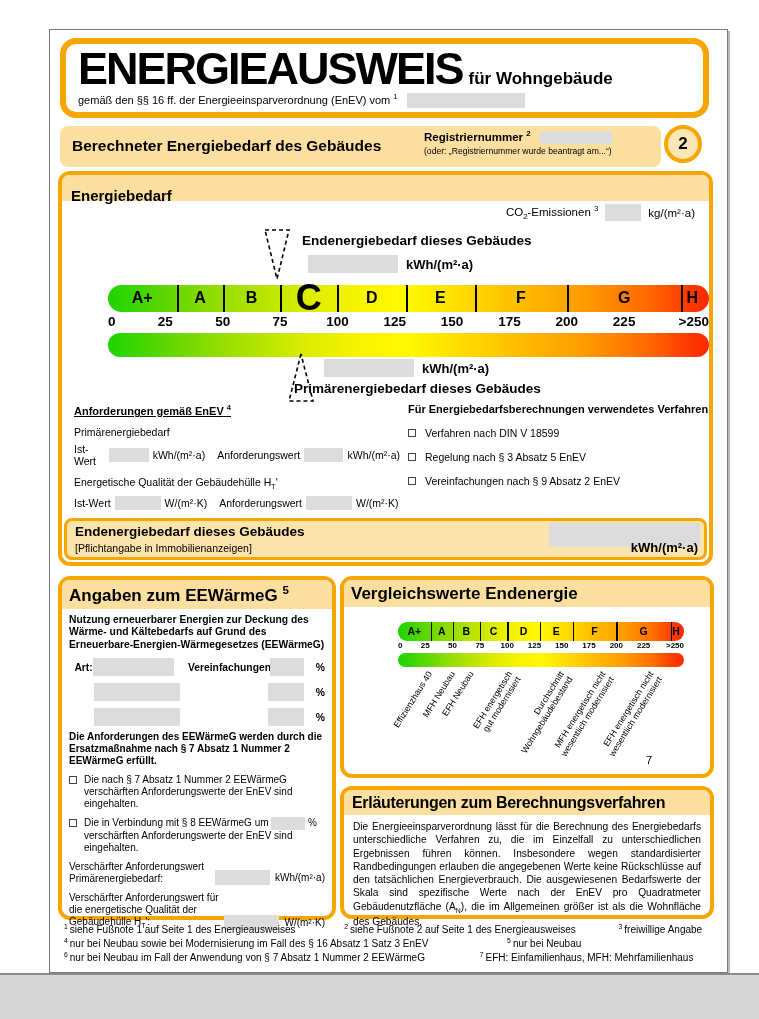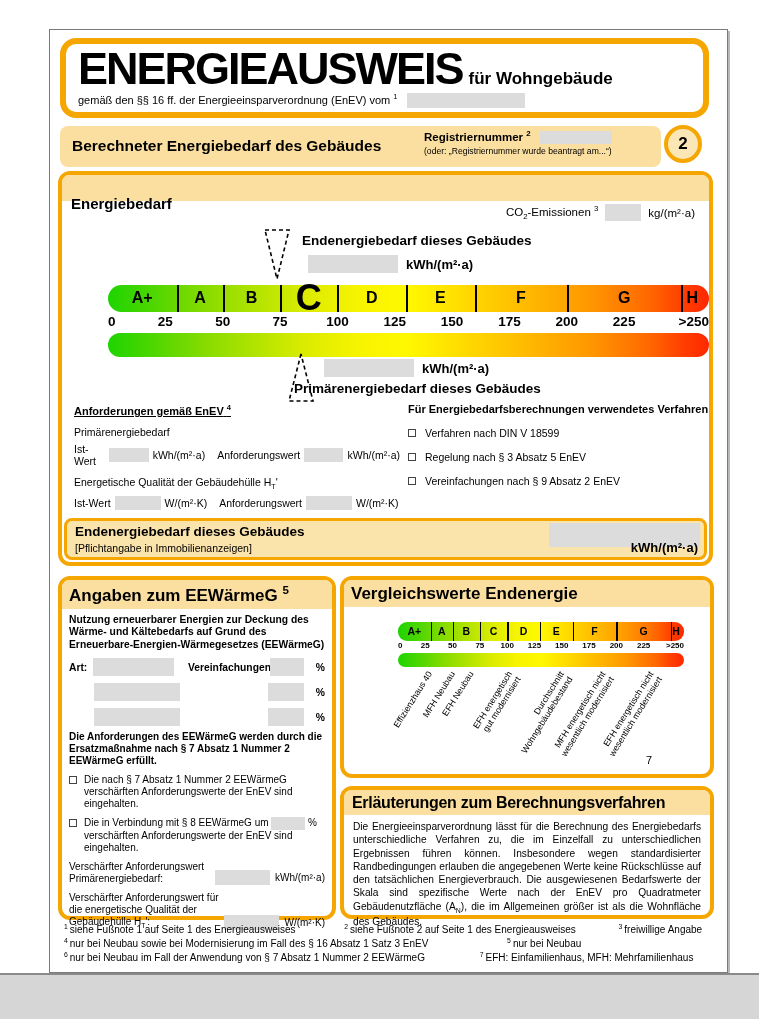--- a/index.html
+++ b/index.html
@@ -25,21 +25,21 @@
   .band { position:absolute; left:10px; top:96px; width:601px; height:41px; background:#fbdfa0; border-radius:8px; }
   .band-title { position:absolute; left:12px; top:11px; font-size:15.5px; font-weight:bold; }
   .registry { position:absolute; left:364px; top:3px; width:228px; }
   .reg-row { font-size:11.5px; font-weight:bold; }
   .f-reg { width:72px; height:13px; margin-left:6px; }
   .reg-note { font-size:8.6px; margin-top:2px; }
   .badge { position:absolute; left:614px; top:95px; width:38px; height:38px; border:4px solid #f6a600; border-radius:50%; background:#fbe7b5; text-align:center; line-height:30px; font-size:17px; font-weight:bold; }
 
   
   .energy-box { position:absolute; left:8px; top:141px; width:655px; height:395px; border:4px solid #f6a600; border-radius:12px; background:#fff; }
-  .sec-head { background:#fbdfa0; height:26px; border-radius:7px 7px 0 0; font-size:15px; font-weight:bold; padding:20px 0 0 9px; }
+  .sec-head { background:#fbdfa0; height:26px; border-radius:7px 7px 0 0; font-size:15px; font-weight:bold; padding:12px 0 0 9px; }
   .co2-line { position:absolute; right:14px; top:29px; font-size:11.5px; display:flex; align-items:center; gap:7px; }
   .f-co2 { width:36px; height:17px; }
   .arrow-down { position:absolute; left:200px; top:52px; }
   .arrow-up { position:absolute; left:224px; top:176px; }
   .end-label { position:absolute; left:240px; top:58px; font-size:13.5px; }
   .end-value-row { position:absolute; left:246px; top:80px; display:flex; align-items:center; gap:8px; font-size:13px; font-weight:bold; }
   .f-val { width:90px; height:18px; }
 
   .letters-band { position:absolute; left:46px; top:110px; width:601px; height:27px; border-radius:14px;
     background:linear-gradient(90deg,#1ed400 0%,#52d600 8%,#8cdc00 17%,#b4e400 25%,#dcec00 33%,#f8f400 42%,#fff800 50%,#ffd800 60%,#ffb800 70%,#ff9800 80%,#ff6800 90%,#ff3c00 96%,#ff2800 100%); }
@@ -73,21 +73,21 @@
   .banner-sub { position:absolute; left:8px; top:21px; font-size:10.5px; }
   .banner-field { position:absolute; left:482px; top:2px; width:151px; height:24px; }
   .banner-unit { position:absolute; right:6px; bottom:2px; font-size:13px; font-weight:bold; }
 
   
   .left-box { position:absolute; left:8px; top:546px; width:278px; height:344px; border:4px solid #f6a600; border-radius:12px; background:#fff; }
   .sub-head { background:#fbdfa0; font-size:17px; font-weight:bold; padding:4px 0 3px 7px; }
   .sub-head.first { border-radius:7px 7px 0 0; }
   .eew-body { padding:5px 7px 0; }
   .eew-intro { font-size:10.3px; font-weight:bold; line-height:1.22; }
-  .eew-row { display:flex; align-items:center; margin-top:7px; font-size:10.3px; font-weight:bold; }
+  .eew-row { display:flex; align-items:center; margin-top:7px; font-size:10.3px; font-weight:bold;text-align:right; }
   .eew-row .lbl-art { width:28px; }
   .f-art { width:96px; height:18px; }
   .lbl-ant { margin-left:14px; width:82px; }
   .f-ant { width:40px; height:18px; }
   .pct { margin-left:12px; font-weight:bold; }
   .ers-body { padding:5px 7px 0; font-size:10px; }
   .ers-intro { font-weight:bold; line-height:1.2; }
   .chk { display:flex; gap:7px; margin-top:7px; line-height:1.2; }
   .chk .cb { margin-top:2px; }
   .f-pct { width:34px; height:13px; }

